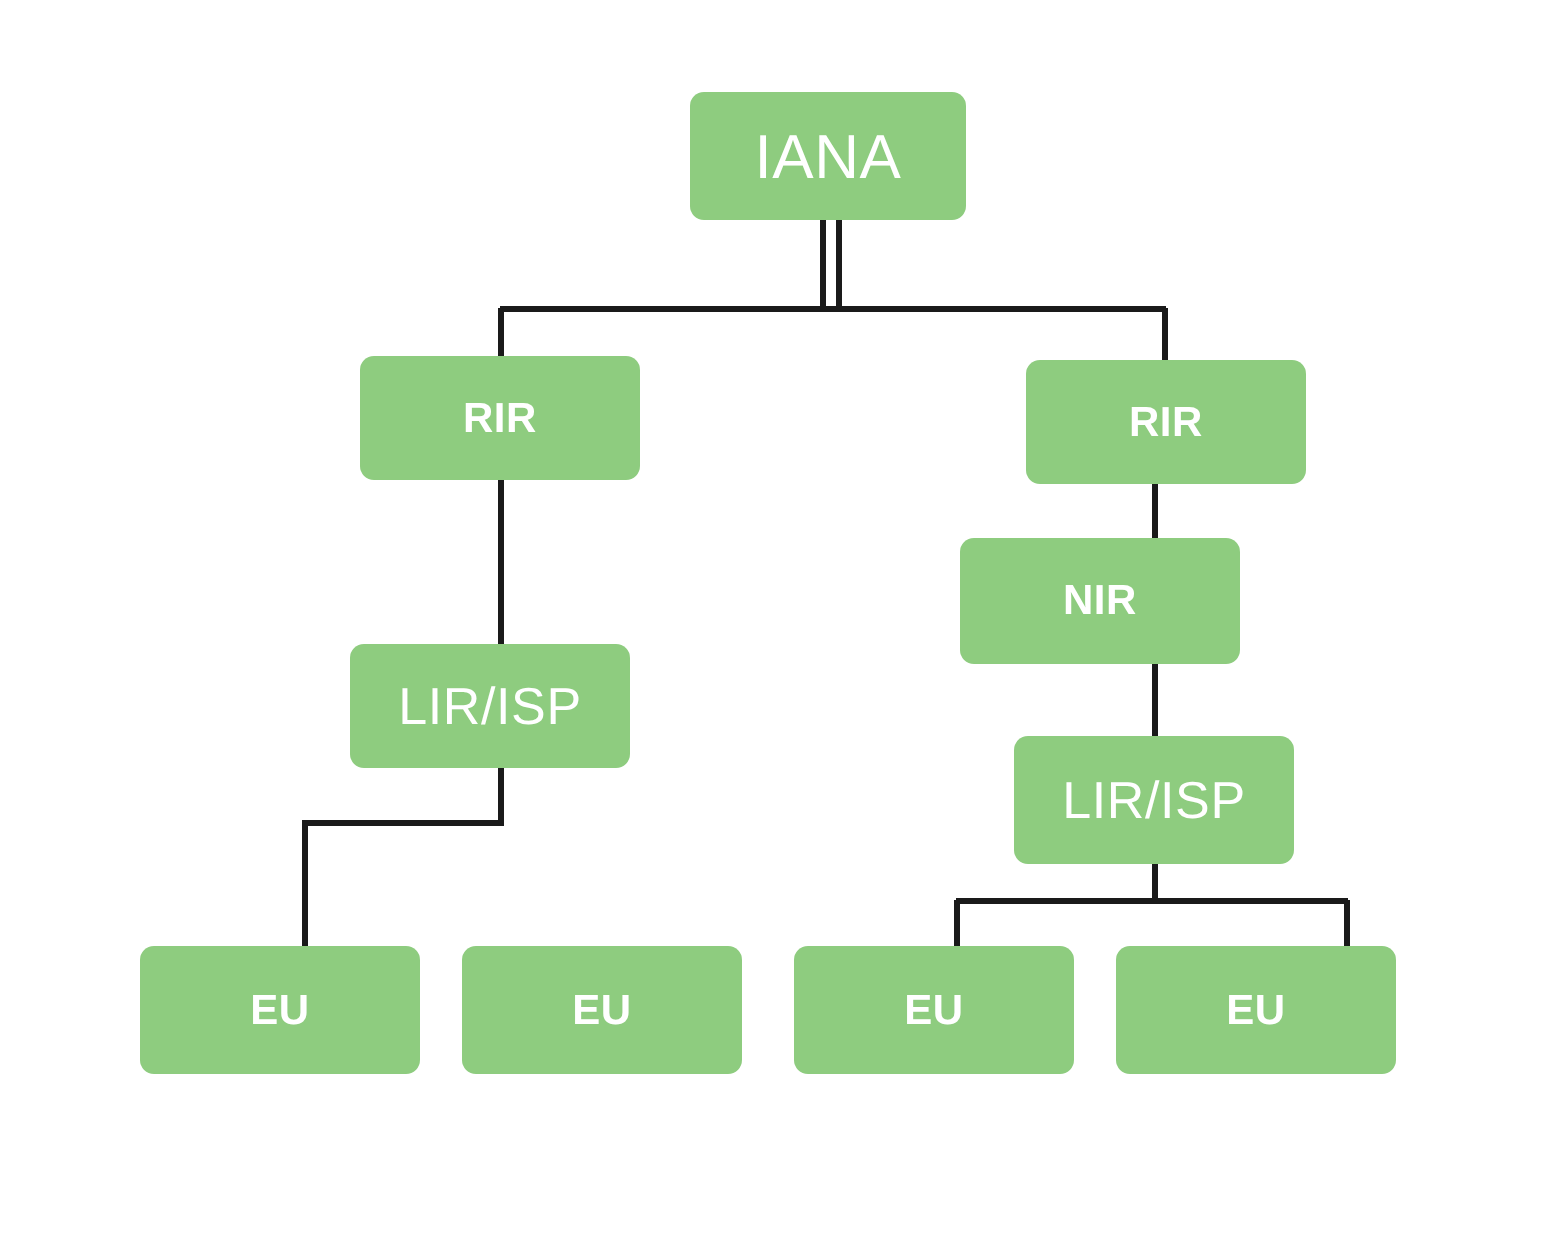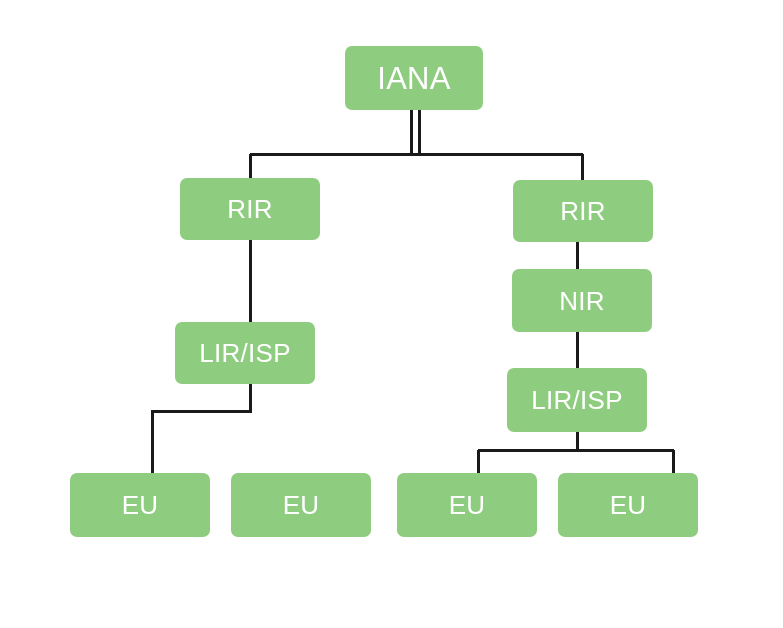--- a/index.html
+++ b/index.html
@@ -42,21 +42,21 @@
     letter-spacing: 0.3px;
     z-index: 2;
   }
   .node .node-label {
     display: block;
     color: #ffffff;
     font-weight: 400;
     white-space: nowrap;
   }
   .size-lg .node-label { font-size: 31px; }
-  .size-md .node-label { font-size: 26px; }
+  .size-md .node-label { font-size: 21px; font-weight: bold; }
   .size-sm .node-label { font-size: 26px; }
 </style>
 </head>
 <body>
 
 <div id="diagram-root">
 
   <svg id="connector-layer" viewBox="0 0 783 628" width="783" height="628" xmlns="http://www.w3.org/2000/svg">
       <polyline points="411.5,110 411.5,154" fill="none" stroke="#1a1a1a" stroke-width="3" stroke-linecap="butt" stroke-linejoin="miter"></polyline>
       <polyline points="419.5,110 419.5,154" fill="none" stroke="#1a1a1a" stroke-width="3" stroke-linecap="butt" stroke-linejoin="miter"></polyline>
@@ -76,21 +76,21 @@
   <div id="node-layer">
       <div class="node size-lg" style="left: 345px; top: 46px; width: 138px; height: 64px; background: rgb(142, 204, 127); border-radius: 7px;">
         <span class="node-label" style="color: rgb(255, 255, 255);">IANA</span>
       </div>
       <div class="node size-md" style="left: 180px; top: 178px; width: 140px; height: 62px; background: rgb(142, 204, 127); border-radius: 7px;">
         <span class="node-label" style="color: rgb(255, 255, 255);">RIR</span>
       </div>
       <div class="node size-md" style="left: 513px; top: 180px; width: 140px; height: 62px; background: rgb(142, 204, 127); border-radius: 7px;">
         <span class="node-label" style="color: rgb(255, 255, 255);">RIR</span>
       </div>
-      <div class="node size-md" style="left: 512px; top: 269px; width: 140px; height: 63px; background: rgb(142, 204, 127); border-radius: 7px;">
+      <div class="node size-md" style="left: 480px; top: 269px; width: 140px; height: 63px; background: rgb(142, 204, 127); border-radius: 7px;">
         <span class="node-label" style="color: rgb(255, 255, 255);">NIR</span>
       </div>
       <div class="node size-sm" style="left: 175px; top: 322px; width: 140px; height: 62px; background: rgb(142, 204, 127); border-radius: 7px;">
         <span class="node-label" style="color: rgb(255, 255, 255);">LIR/ISP</span>
       </div>
       <div class="node size-sm" style="left: 507px; top: 368px; width: 140px; height: 64px; background: rgb(142, 204, 127); border-radius: 7px;">
         <span class="node-label" style="color: rgb(255, 255, 255);">LIR/ISP</span>
       </div>
       <div class="node size-md" style="left: 70px; top: 473px; width: 140px; height: 64px; background: rgb(142, 204, 127); border-radius: 7px;">
         <span class="node-label" style="color: rgb(255, 255, 255);">EU</span>

